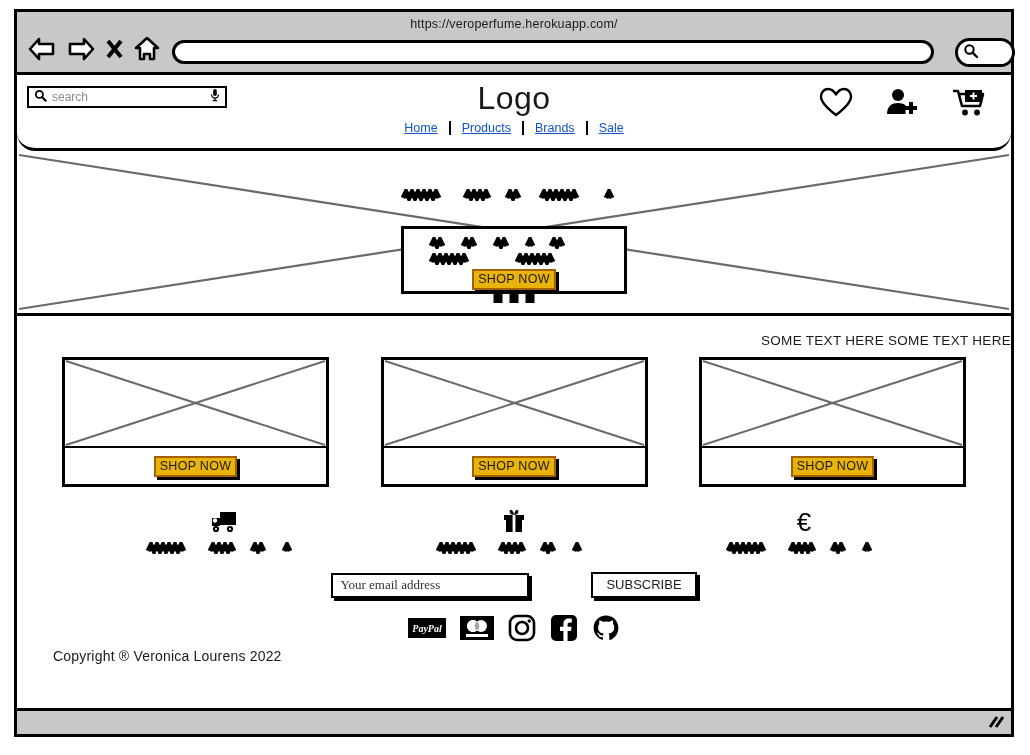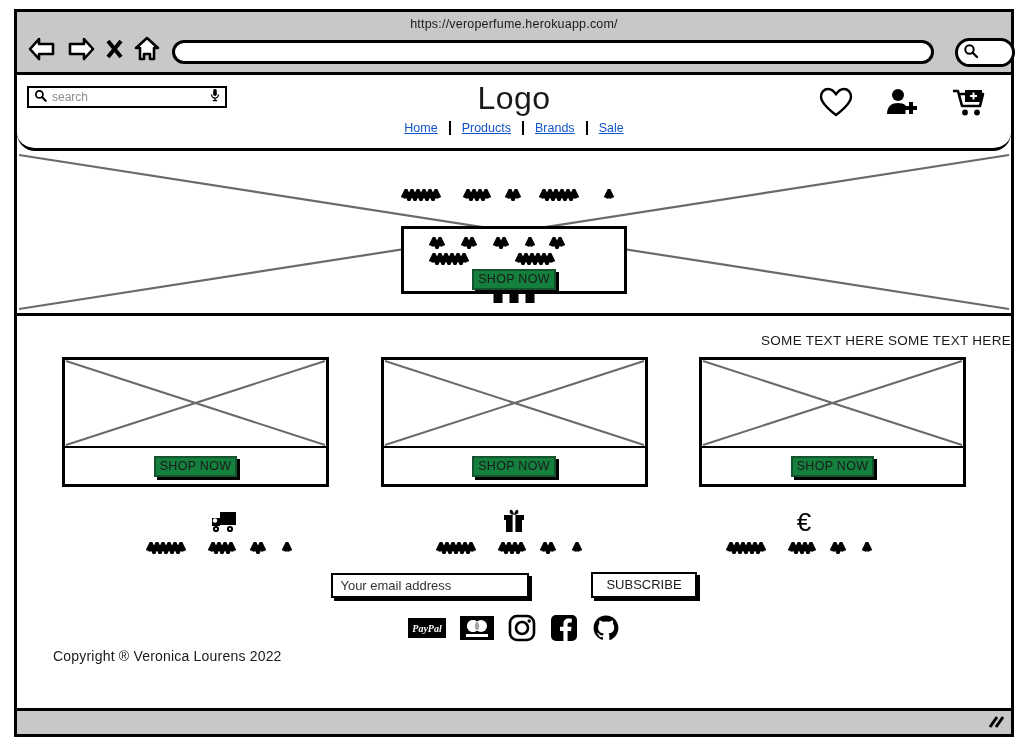--- a/index.html
+++ b/index.html
@@ -227,22 +227,22 @@
     position: relative;
   }
   .card-foot {
     height: 36px;
     display: flex;
     align-items: center;
     justify-content: center;
   }
   .btn {
     display: inline-block;
-    border: 2px solid #14532d;
-    background: #15803d;
+    border: 2px solid #a16207;
+    background: #eab308;
     box-shadow: 3px 3px 0 #000;
     font-size: 12.5px;
     color: #1a1a1a;
     padding: 1px 4px 2px;
     letter-spacing: 0.3px;
     cursor: pointer;
   }
 
   
   .services {
@@ -290,20 +290,21 @@
     height: 25px;
     border: 2px solid #000;
     box-shadow: 3px 3px 0 #000;
     background: #fff;
     box-sizing: border-box;
     display: flex;
     align-items: center;
     padding-left: 7px;
     font-size: 13px;
     color: #333;
+    font-family: Liberation Serif, serif;
   }
   .subscribe-btn {
     border: 2px solid #000;
     box-shadow: 3px 3px 0 #000;
     background: #fff;
     font-size: 13px;
     padding: 3px 13px 4px;
     color: #1a1a1a;
     cursor: pointer;
   }

